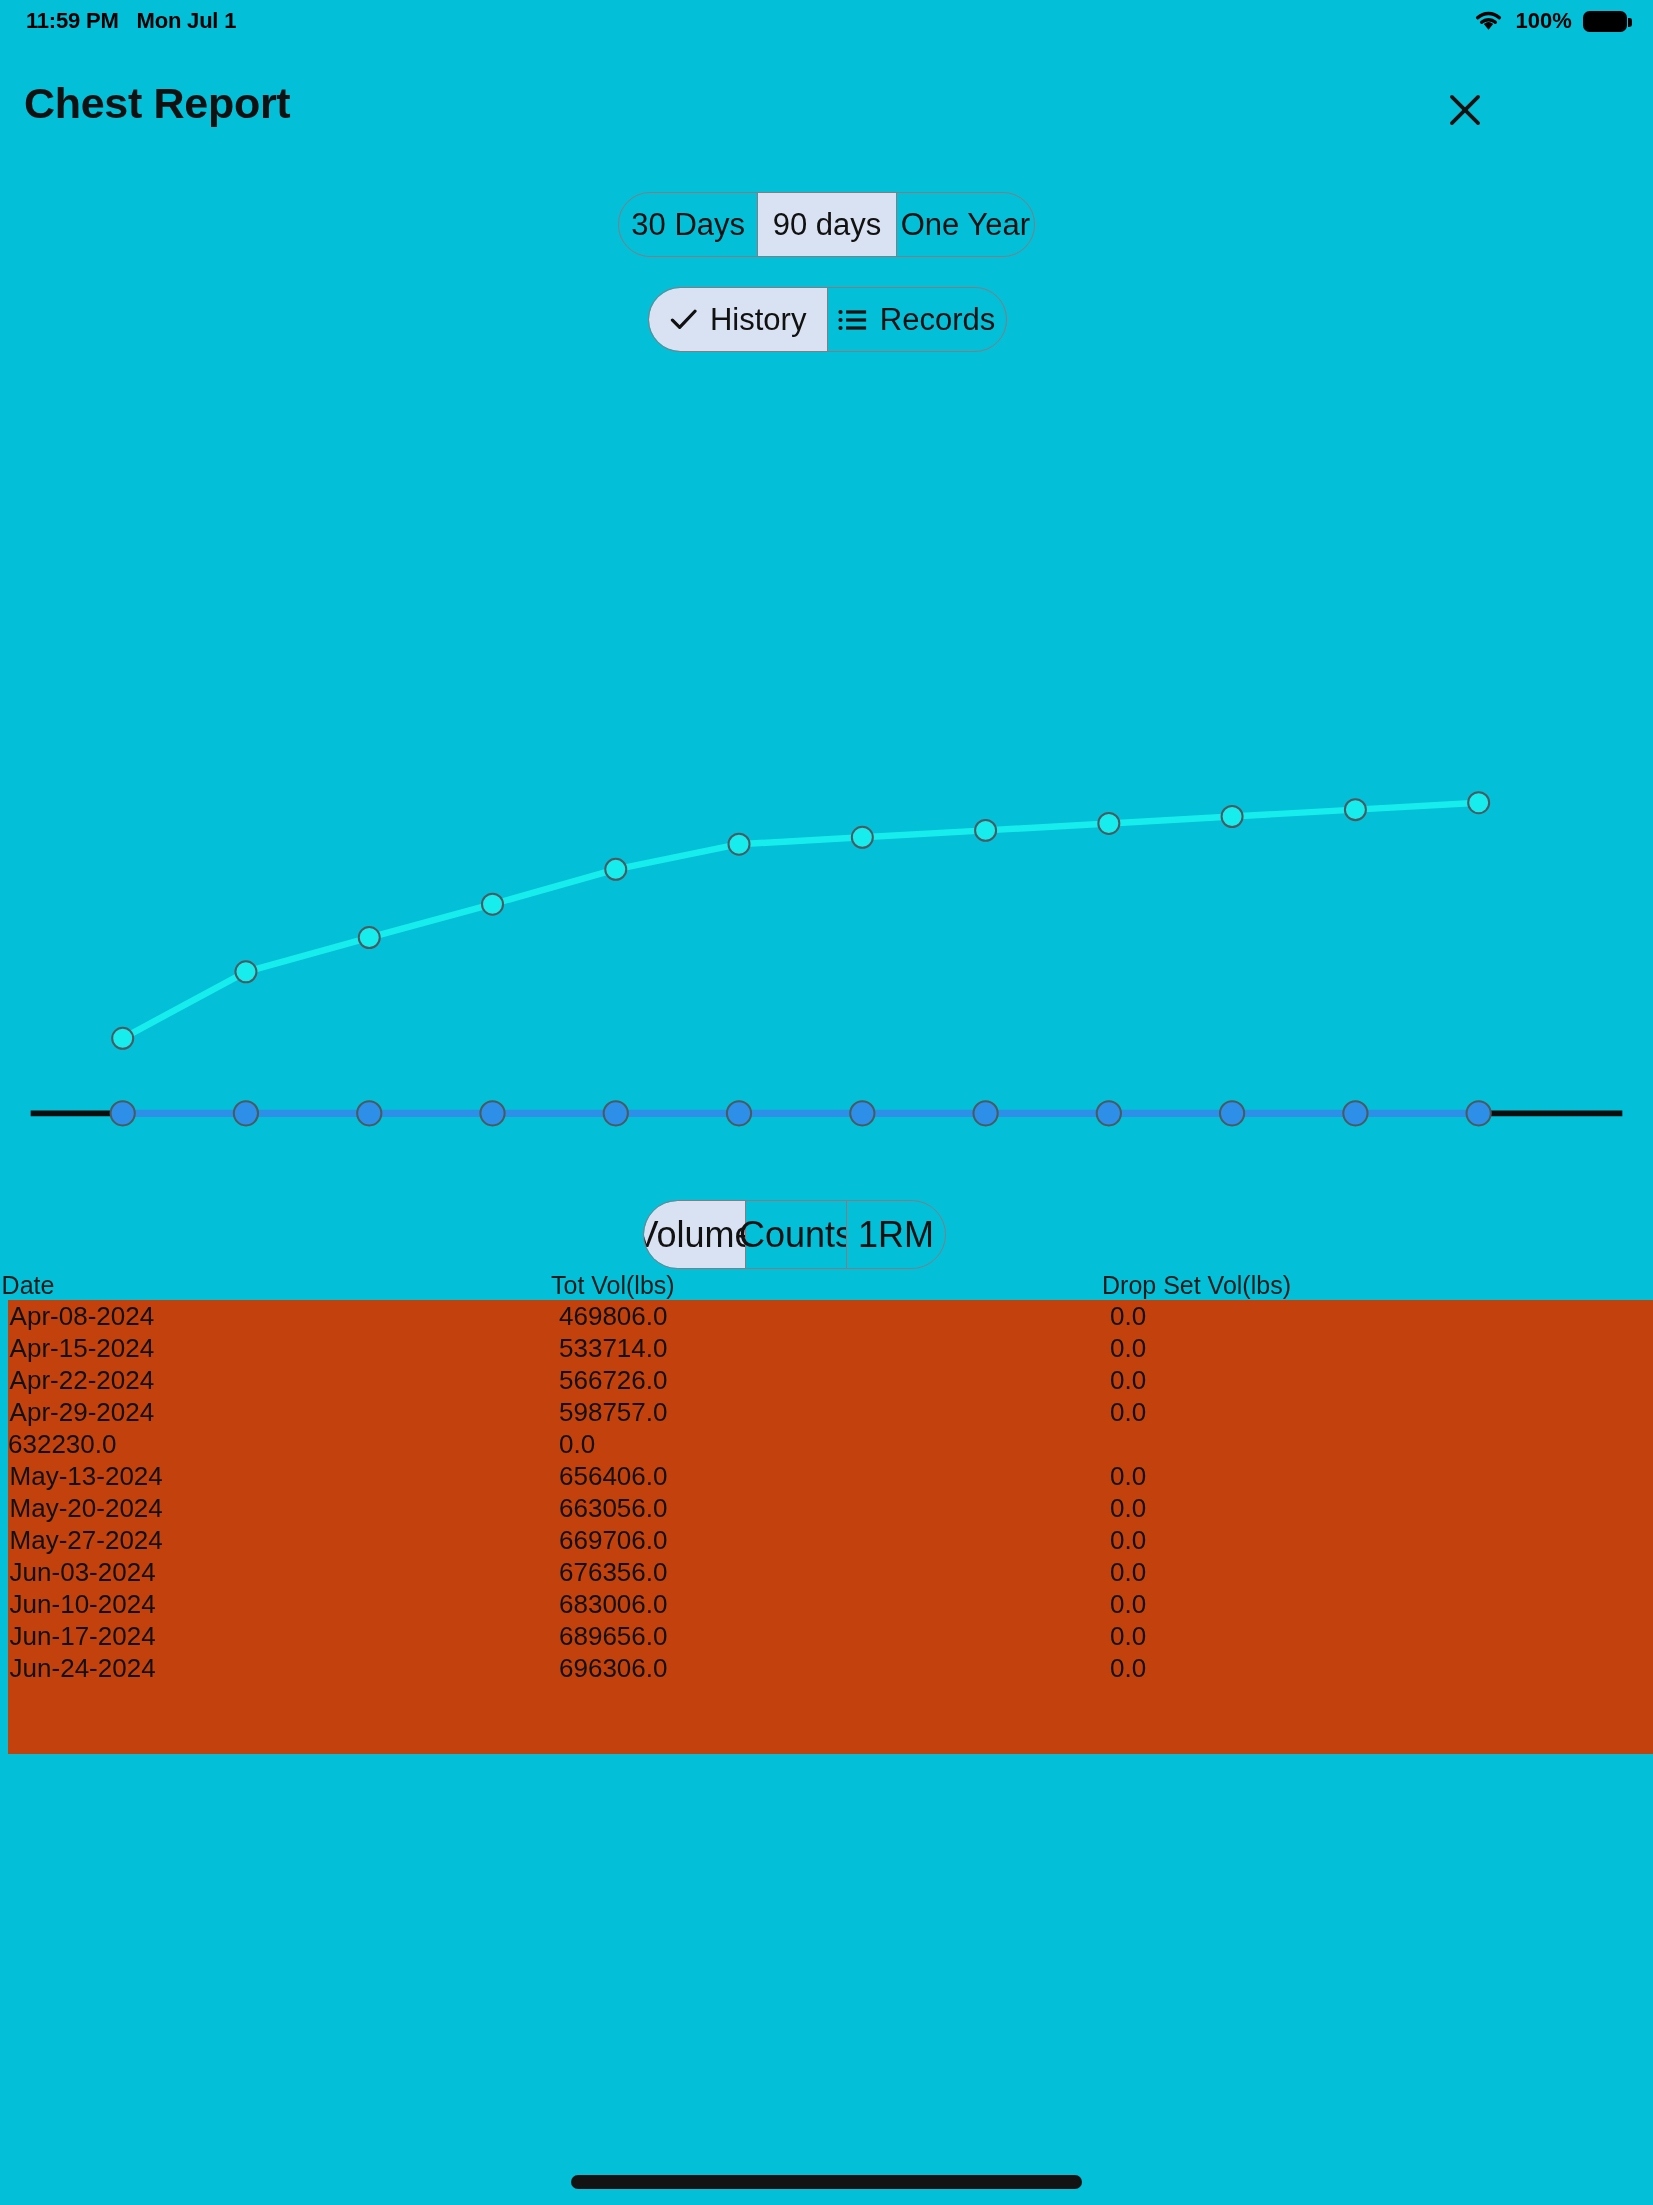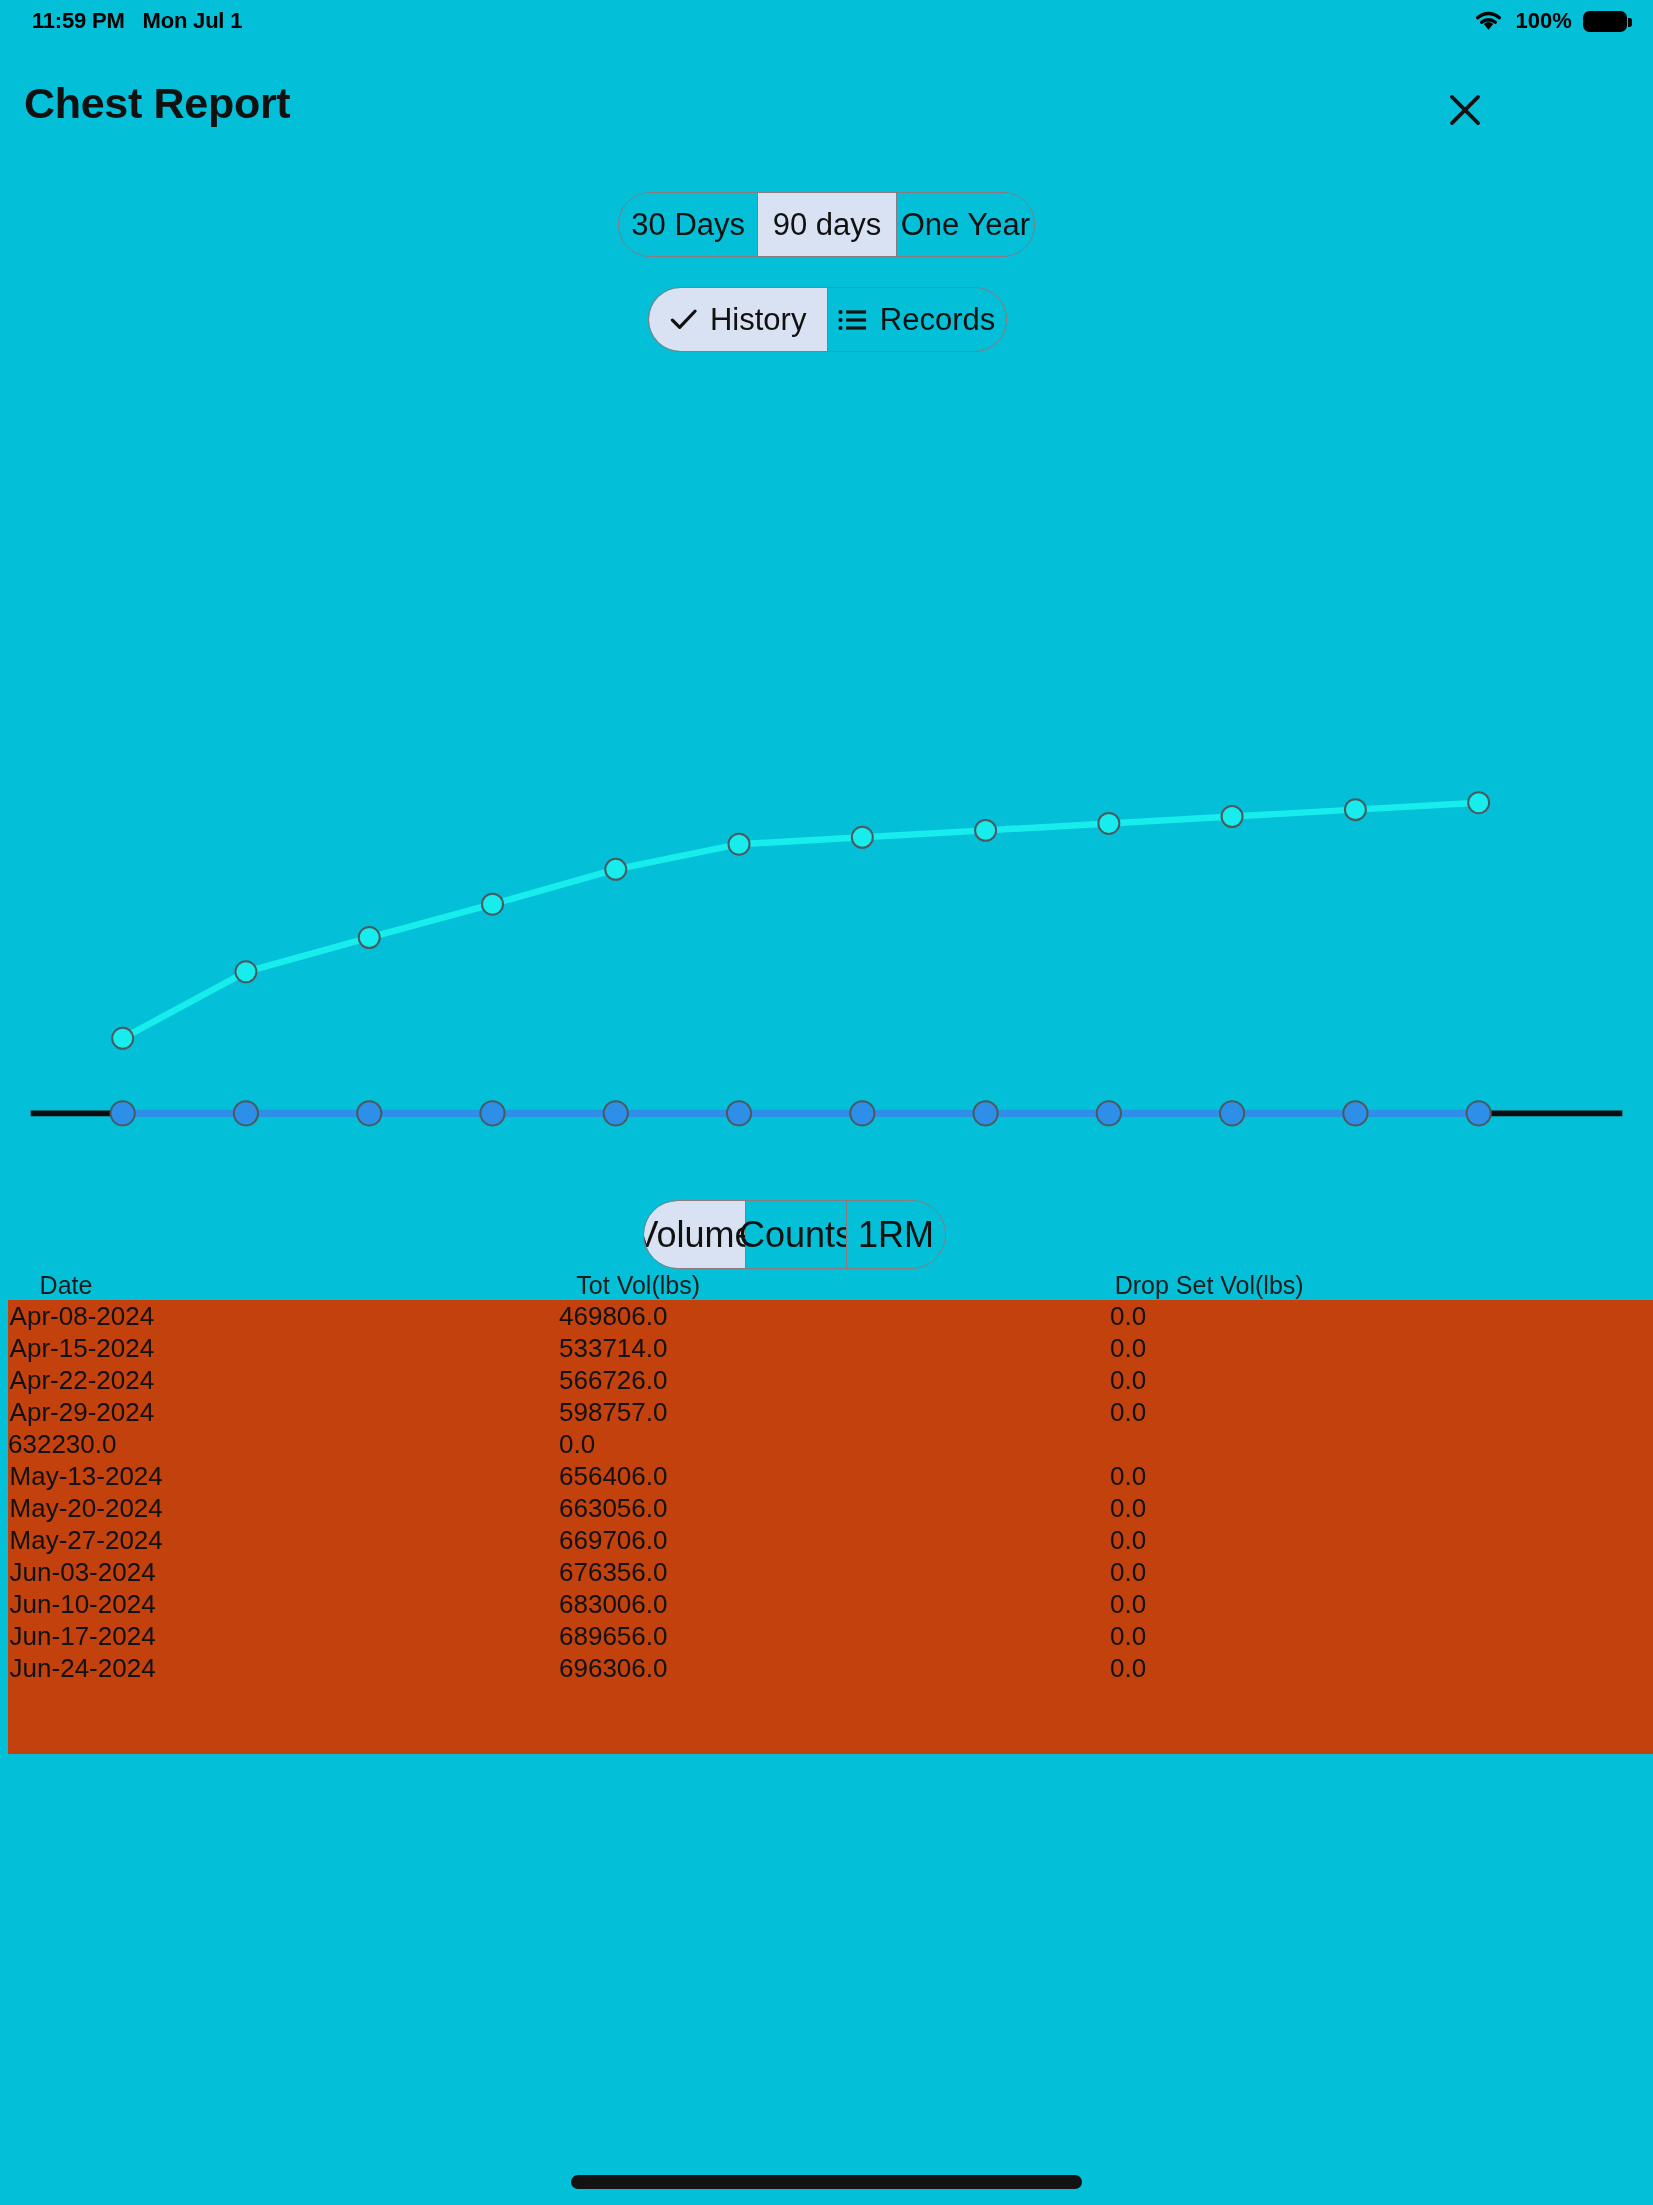--- a/index.html
+++ b/index.html
@@ -9,21 +9,21 @@
     font-family:"Liberation Sans", sans-serif;
     overflow:hidden;
   }
   .screen { position:relative; width:1653px; height:2205px; background:#03BFD7; }
 
   
   .statusbar {
     position:absolute; top:0; left:0; width:1653px; height:42px;
     display:flex; align-items:center; color:#000;
   }
-  .sb-left { position:absolute; left:32px; display:flex; align-items:center; gap:18px;
+  .sb-left { position:absolute; left:26px; display:flex; align-items:center; gap:18px;
              font-size:22px; font-weight:600; letter-spacing:-0.2px; }
   .sb-right { position:absolute; right:26px; display:flex; align-items:center; gap:11.3px;
               font-size:22px; font-weight:600; }
   .wifi-ico { display:block; }
   .batt { position:relative; width:44px; height:21px; border:2.4px solid #000;
           border-radius:6.5px; display:flex; align-items:center; }
   .batt::after { content:""; position:absolute; right:-6.5px; top:5.7px; width:4px; height:9px;
                  background:#000; border-radius:0 2.4px 2.4px 0; }
   .batt-fill { width:100%; height:100%; background:#000; border-radius:3.2px; }
 
@@ -61,21 +61,21 @@
   #seg-metric .seg-item:last-child  { border-radius:0 35px 35px 0; }
 
   .check-ico, .list-ico { display:block; }
 
   
   .chart { position:absolute; left:0; top:363px; width:1653px; height:831px; }
   .chart svg { display:block; width:1653px; height:831px; }
 
   
   .tbl-header { position:absolute; left:0; top:1270px; width:1653px; height:30px;
-                background:#03BFD7;padding-left:38px; }
+                background:#03BFD7; }
   .tbl-body { position:absolute; left:8px; top:1300px; width:1653px; height:454px;
               background:#c2410c; }
   .row { display:flex; align-items:center; height:32px; }
   .c-date { width:551px; padding-left:1.6px; }
   .c-vol  { width:551px; }
   .c-drop { width:551px; }
   .tbl-header .row { height:30px; }
   .tbl-header .row > div { font-size:25px; color:#1c1c1c; }
   .tbl-body .row > div { font-size:26px; color:#111; }
 

